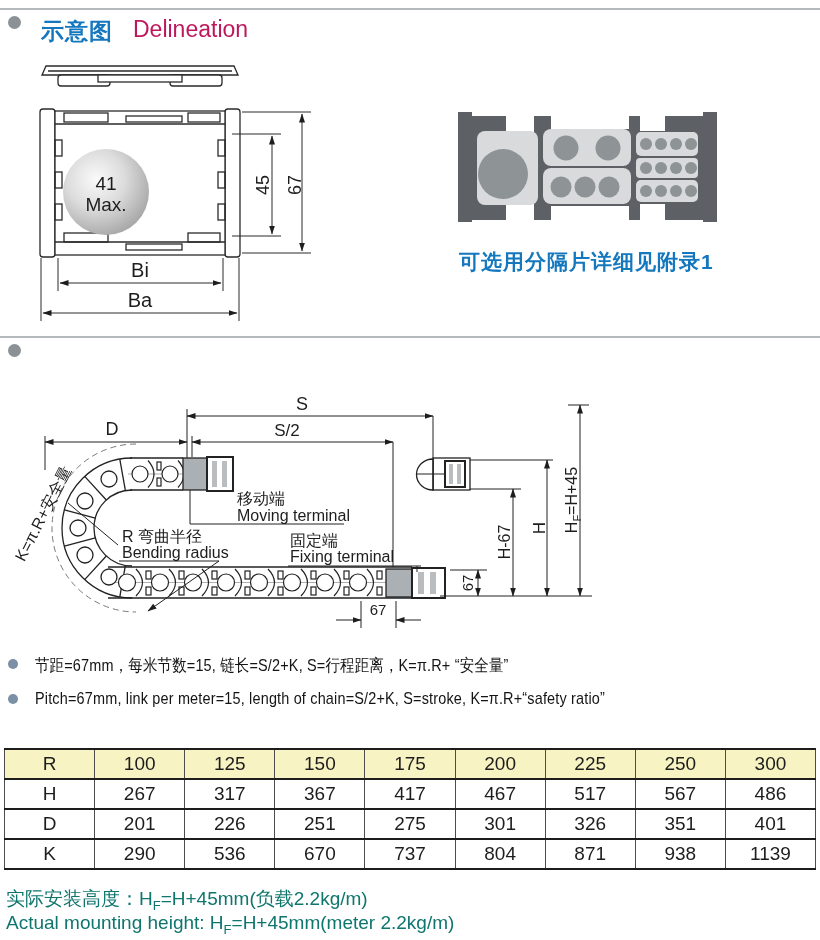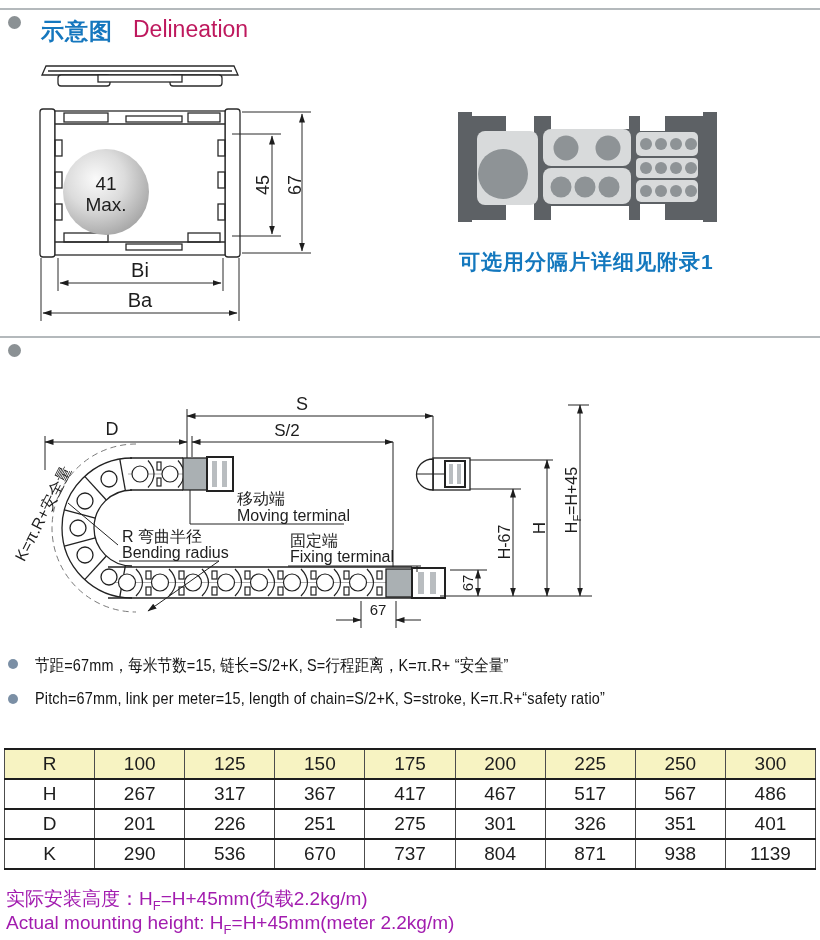--- a/index.html
+++ b/index.html
@@ -16,21 +16,21 @@
   .note{position:absolute;left:8px;display:flex;align-items:flex-start;gap:17px;}
   .note-bullet{width:10px;height:10px;border-radius:50%;background:#7b8fa5;flex:none;margin-top:5px;}
   .note-text{font-size:17px;color:#141414;white-space:nowrap;transform:scaleX(.85);transform-origin:left top;letter-spacing:.2px;}
   table.spec{position:absolute;left:4px;top:748px;width:812px;border-collapse:collapse;table-layout:fixed;}
   table.spec td{
     border-left:1px solid #4c4c4c;border-right:1px solid #4c4c4c;
     border-top:2.5px solid #1d1d1d;border-bottom:2.5px solid #1d1d1d;
     text-align:center;vertical-align:middle;font-size:19px;color:#1d1d1d;height:28px;padding:0;
   }
   table.spec tr.hdr td{background:#f7f3c2;}
-  .footer-line{position:absolute;left:6px;font-size:19px;color:#a21caf;white-space:nowrap;}
+  .footer-line{position:absolute;left:6px;font-size:19px;color:#0f766e;white-space:nowrap;}
   .footer-line sub{font-size:13px;}
   svg.art{position:absolute;left:0;top:0;}
   svg text{font-family:"Liberation Sans","DejaVu Sans",sans-serif;fill:#1d1d1d;stroke:none;}
 </style>
 </head>
 <body>
 
 <div class="rule" style="top:8px"></div>
 <div class="rule" style="top:336px"></div>
 

